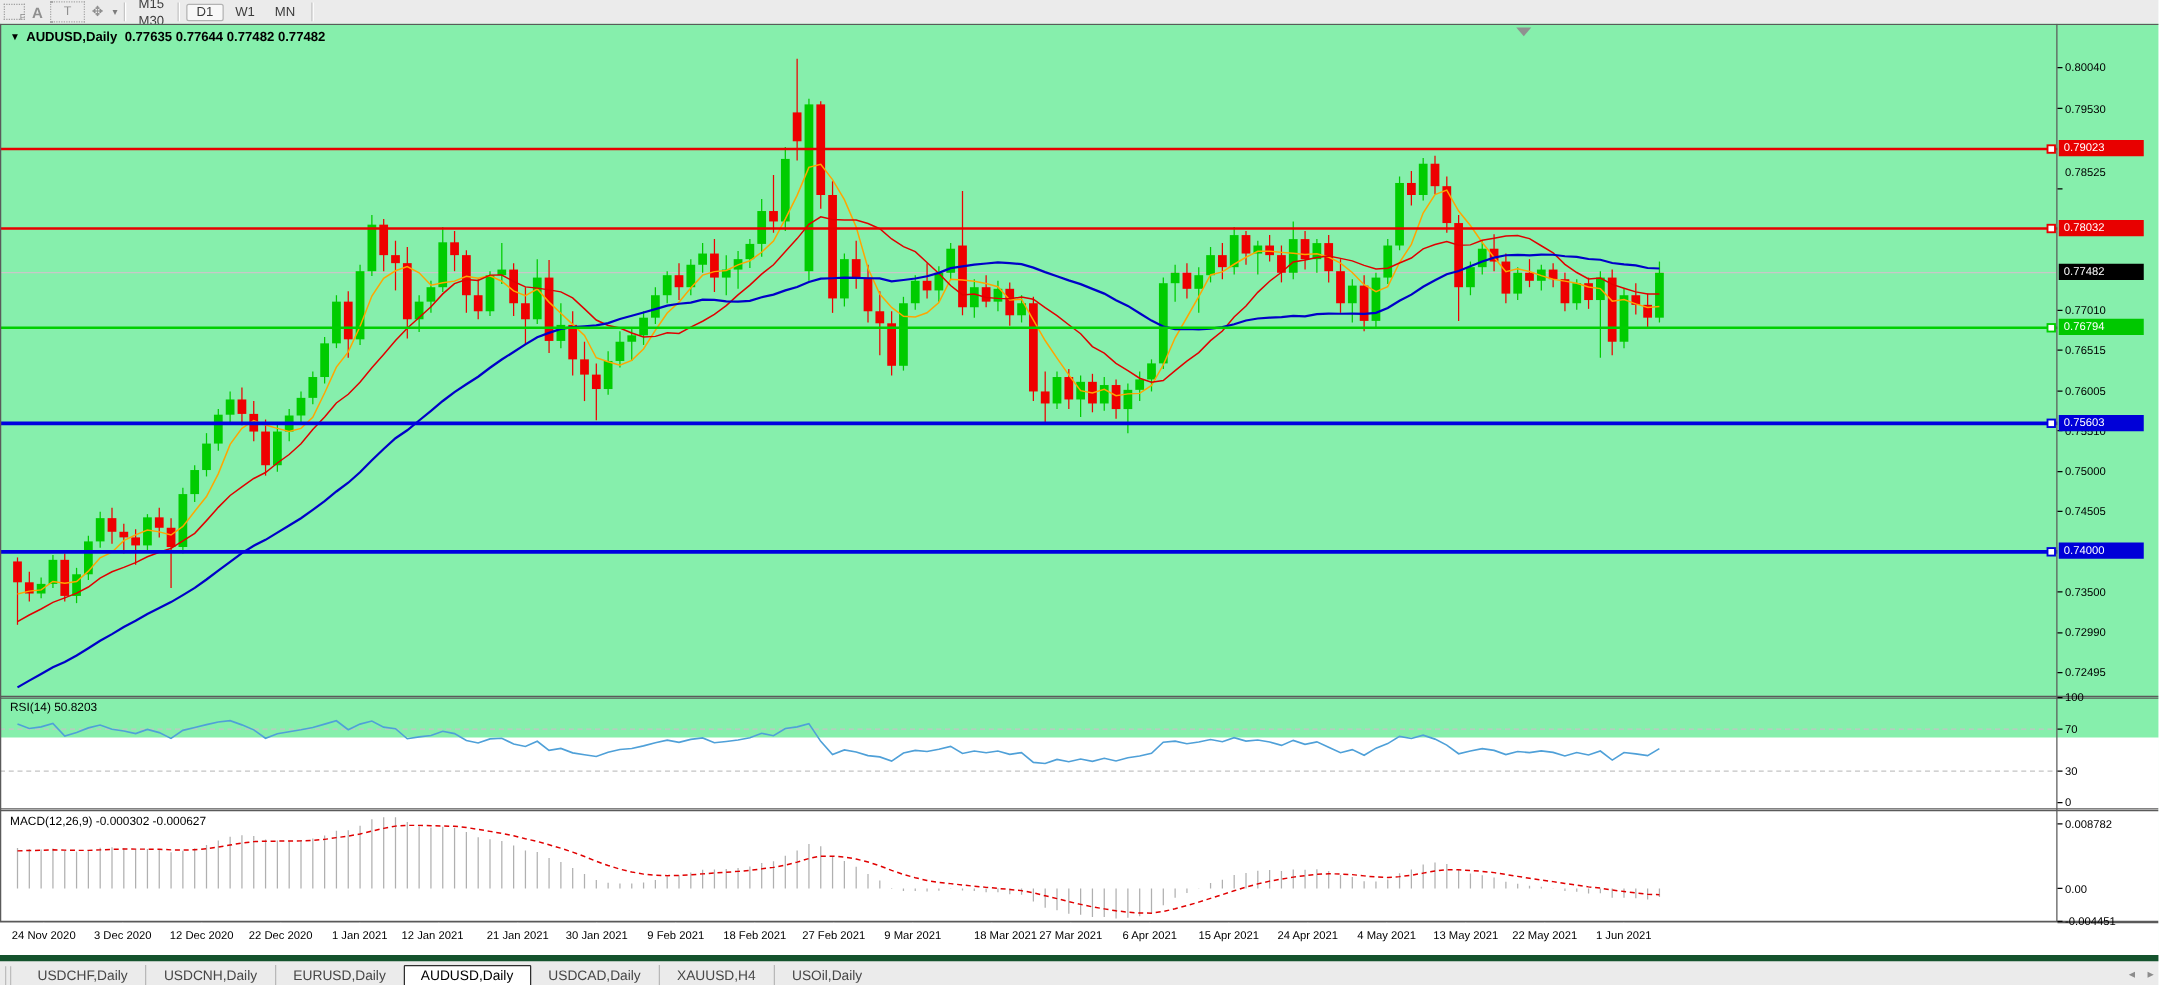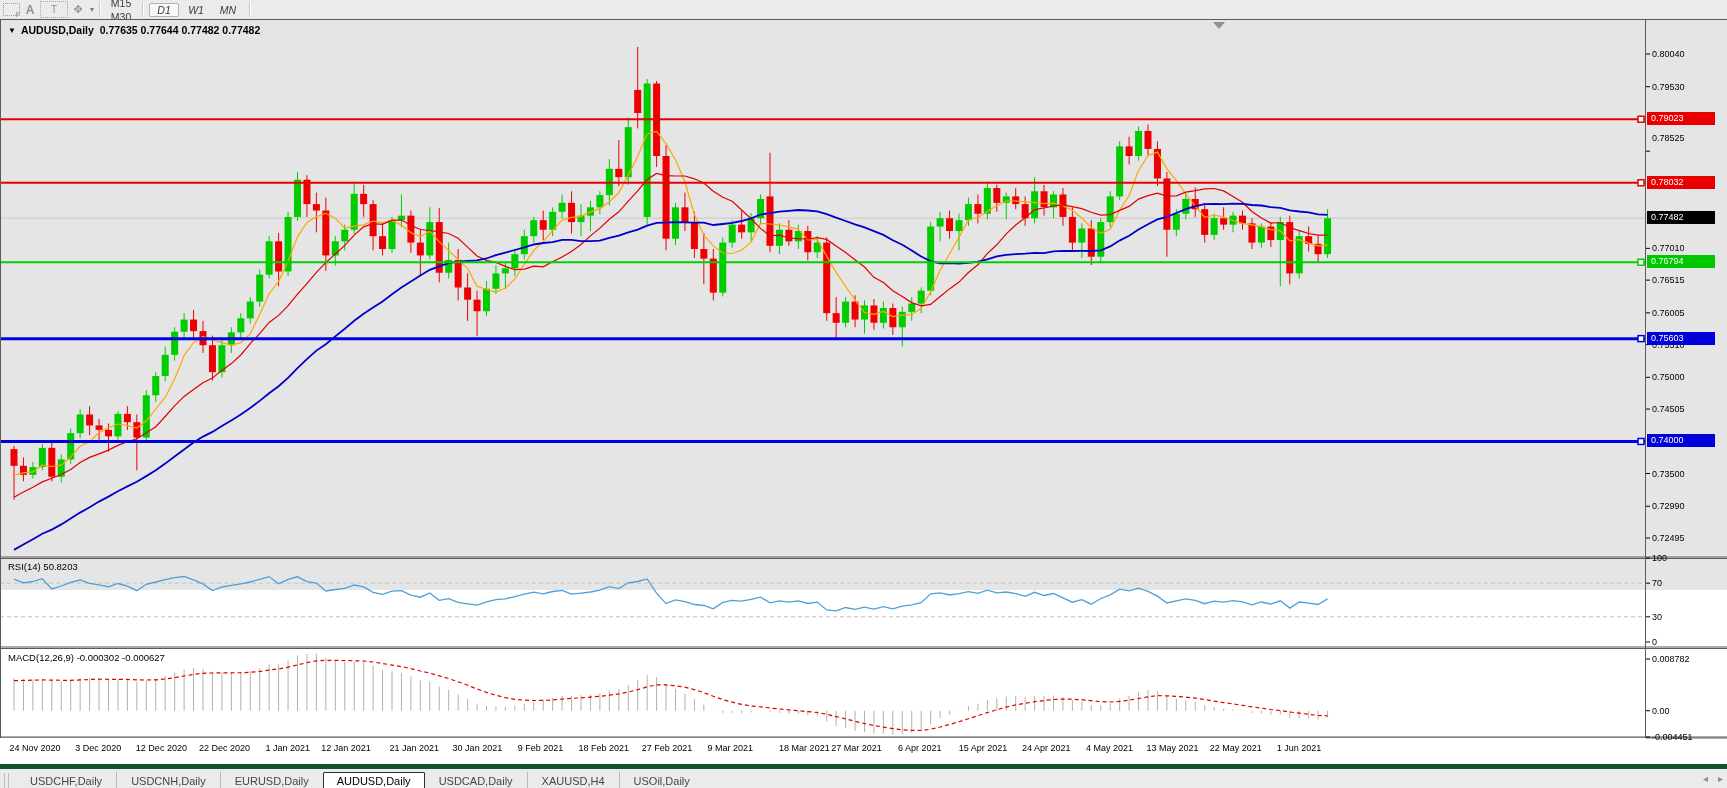--- a/index.html
+++ b/index.html
@@ -12,21 +12,21 @@
   .grid-ico{width:15px;height:11px;border:1px dotted #a0a0a0;margin-left:3px;position:relative;}
   .grid-ico i{position:absolute;right:-1px;bottom:-3px;font-style:normal;font-size:7px;color:#8a8a8a;}
   .a-ico{font-size:12px;color:#8f8f8f;font-weight:bold;}
   .t-ico{font-size:10px;color:#8f8f8f;border:1px dotted #a8a8a8;padding:0 3px;line-height:11px;}
   .arr-ico{font-size:11px;color:#8f8f8f;}
   .caret{font-size:8px;color:#7c7c7c;margin-left:2px;}
   .vsep{width:1px;height:15px;background:#c6c6c6;box-shadow:1px 0 0 #ffffff;margin:0 5px;}
   .tf{min-width:22px;text-align:center;padding:1px 4px;margin:0 1px;color:#3c3c3c;cursor:default;}
   .tf.active{background:#f8f8f8;border:1px solid #b3b3b3;border-radius:2px;padding:0 3px;}
   
-  .chartwin{position:absolute;left:0;top:19px;width:1727px;height:571px;background:#e5e5e5;}
+  .chartwin{position:absolute;left:0;top:19px;width:1727px;height:571px;background:#86efac;}
   svg{position:absolute;left:0;top:0;}
   .chart-title{position:absolute;left:8px;top:5px;font-size:10.5px;font-weight:bold;color:#000;z-index:5;}
   .chart-title .mk{font-size:8px;vertical-align:1px;margin-right:5px;}
   .ind-label{position:absolute;left:8px;font-size:9.5px;color:#000;z-index:5;}
   
   #price-axis{position:absolute;left:1646px;top:0;width:81px;height:745px;}
   .ptick{position:absolute;left:6px;font-size:9px;color:#000;white-space:nowrap;}
   .pbox{position:absolute;left:1px;width:64px;height:13px;font-size:9px;color:#fff;
         text-align:left;padding-left:4px;line-height:13px;white-space:nowrap;}
   #date-axis{position:absolute;left:0;top:719px;width:1646px;height:26px;background:#fff;}
@@ -60,21 +60,21 @@
     <span class="vsep"></span>
     <span id="tf-group-1" style="display:flex;flex-direction:column;">
         <span class="tf">M1</span>
         <span class="tf">M5</span>
         <span class="tf">M15</span>
         <span class="tf">M30</span>
         <span class="tf">H1</span>
         <span class="tf">H4</span>
       </span>
     <span class="vsep"></span>
-    <span id="tf-group-2" style="display:flex;font-style:italic;">
+    <span id="tf-group-2" style="display:flex;">
         <span class="tf active">D1</span>
         <span class="tf">W1</span>
         <span class="tf">MN</span>
       </span>
     <span class="vsep"></span>
   </div>
 
   <div class="chartwin">
     <svg id="plot" width="1727" height="745">
         <defs>

